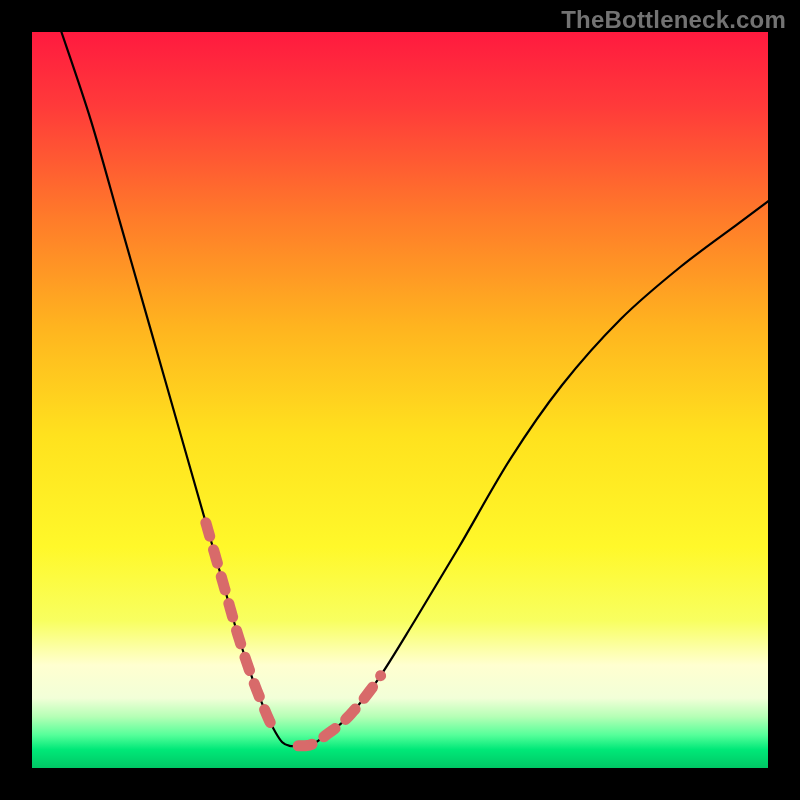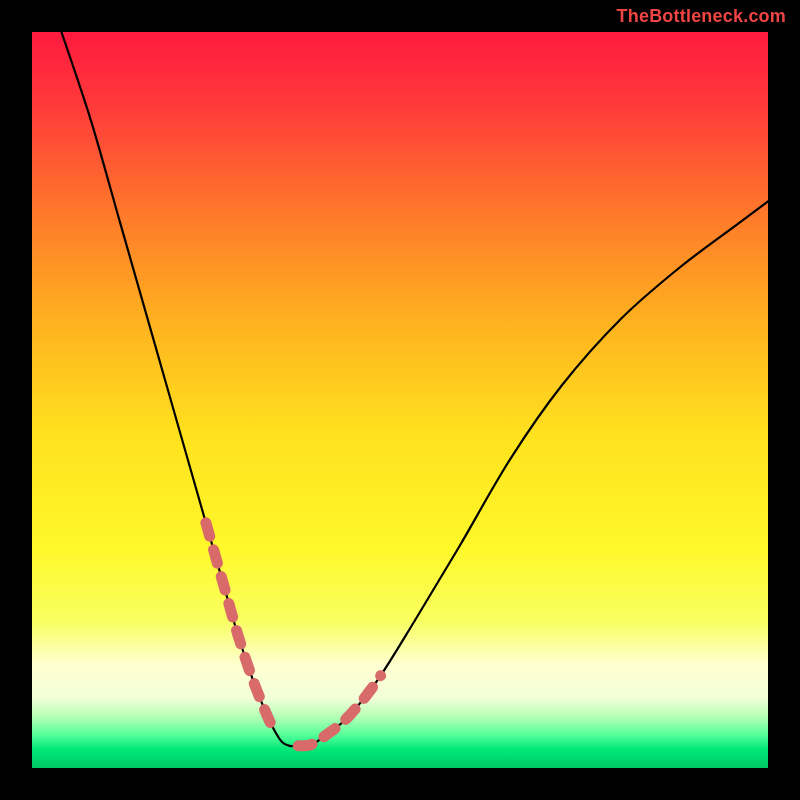--- a/index.html
+++ b/index.html
@@ -25,23 +25,23 @@
     overflow: hidden;
   }
   .gradient-bg {
     position: absolute;
     inset: 0;
   }
   .watermark {
     position: absolute;
     top: 6px;
     right: 14px;
-    color: #ef4444;
+    color: #737373;
     font-weight: 700;
-    font-size: 18px;
+    font-size: 24px;
     letter-spacing: 0.2px;
     user-select: none;
     text-align: right;
   }
   svg.curve-layer {
     position: absolute;
     inset: 0;
   }
 </style>
 </head>

